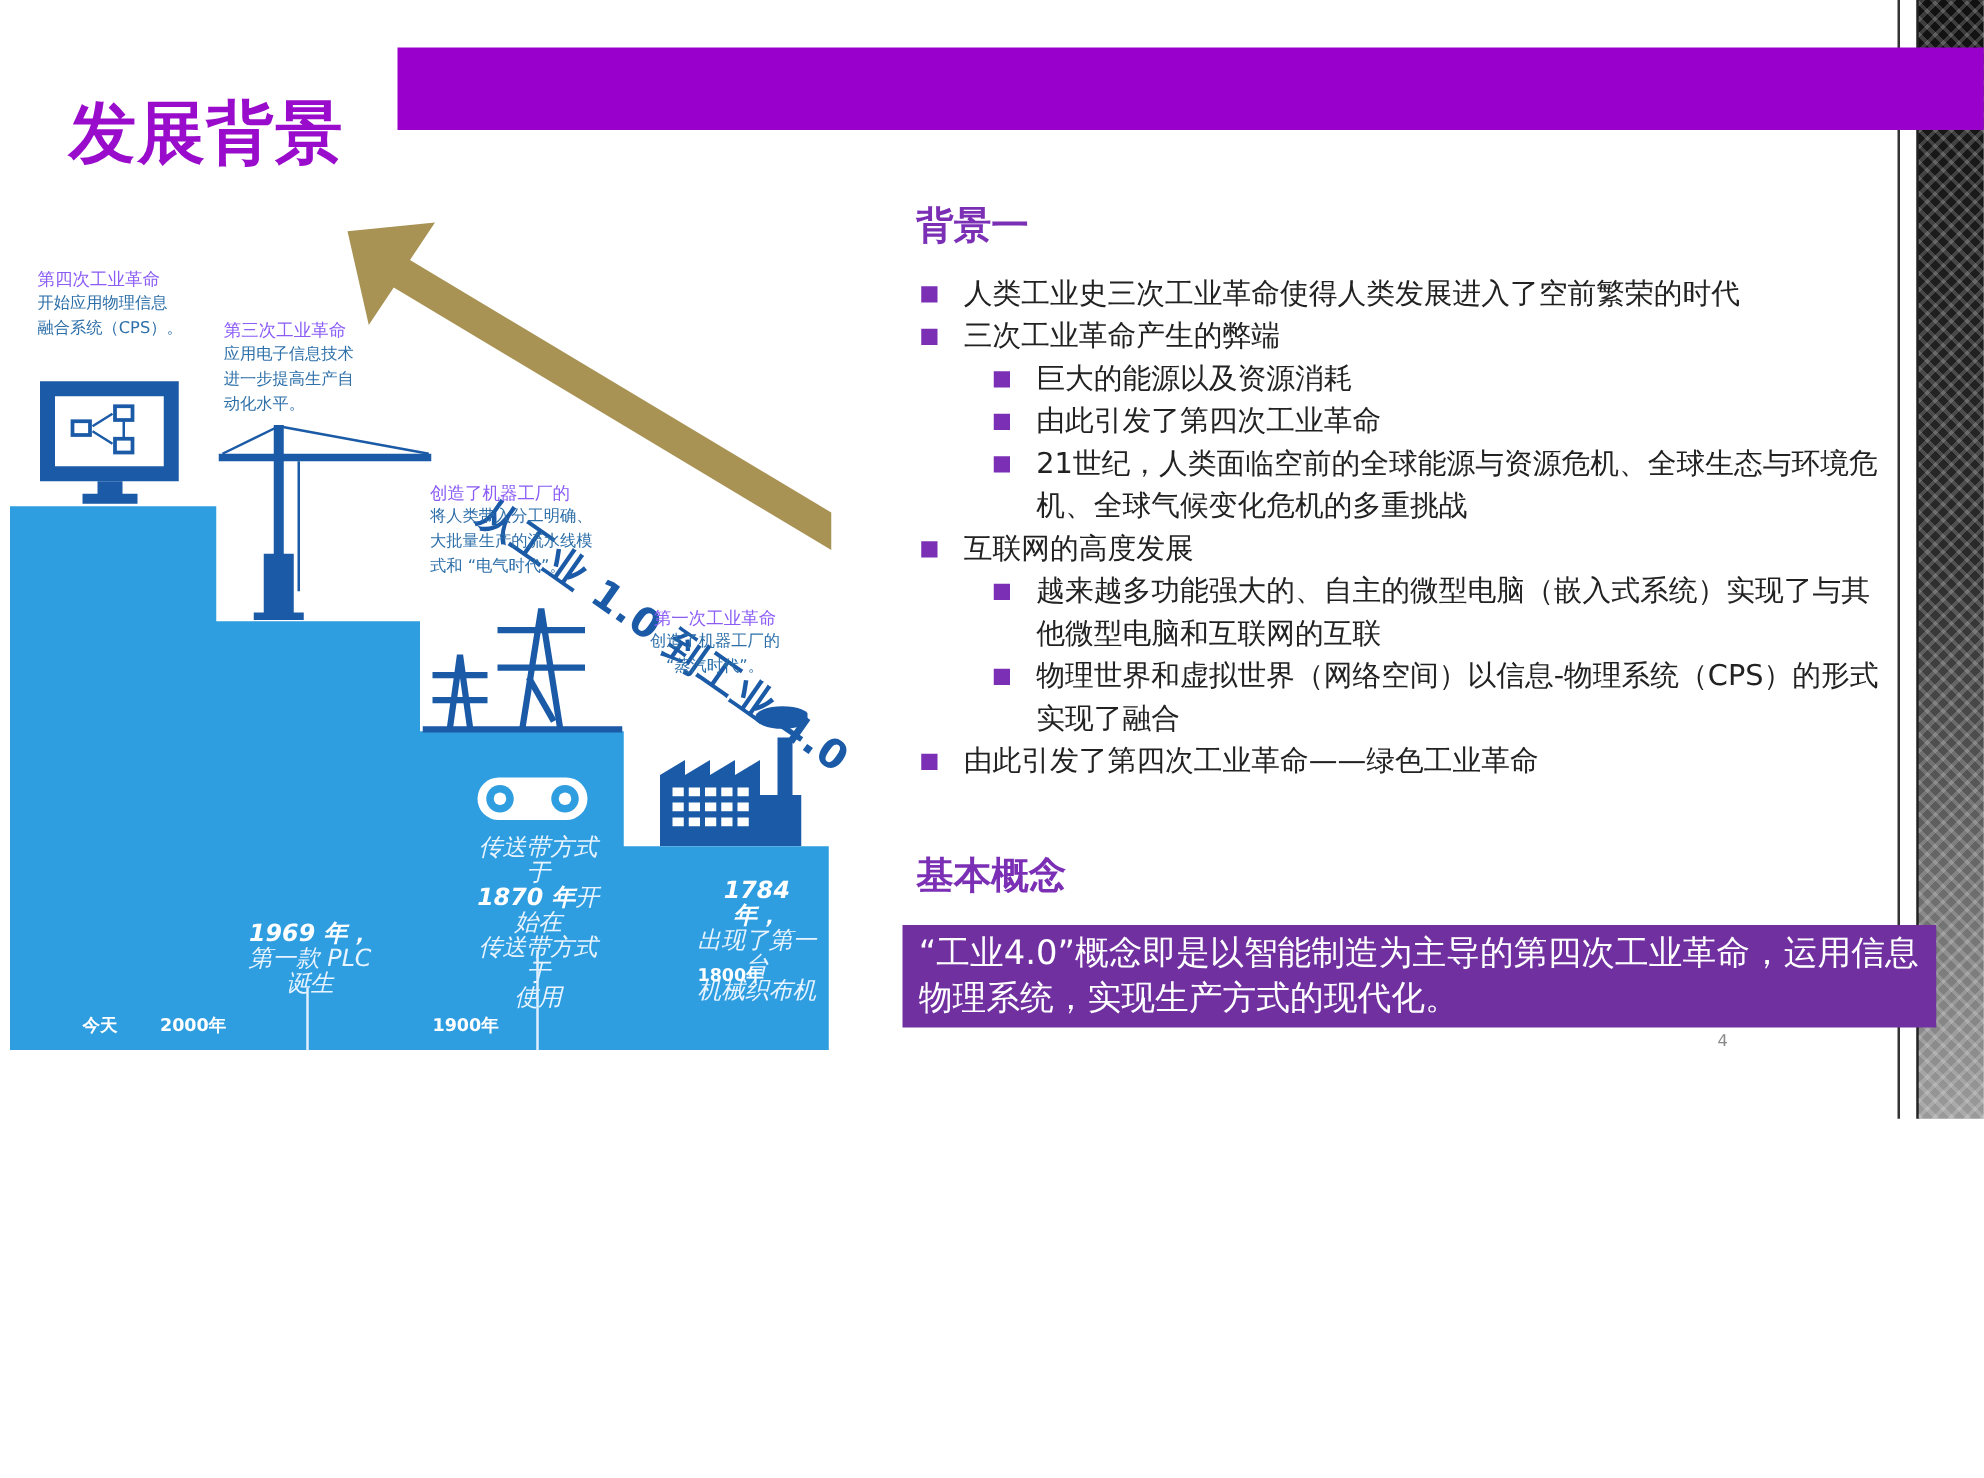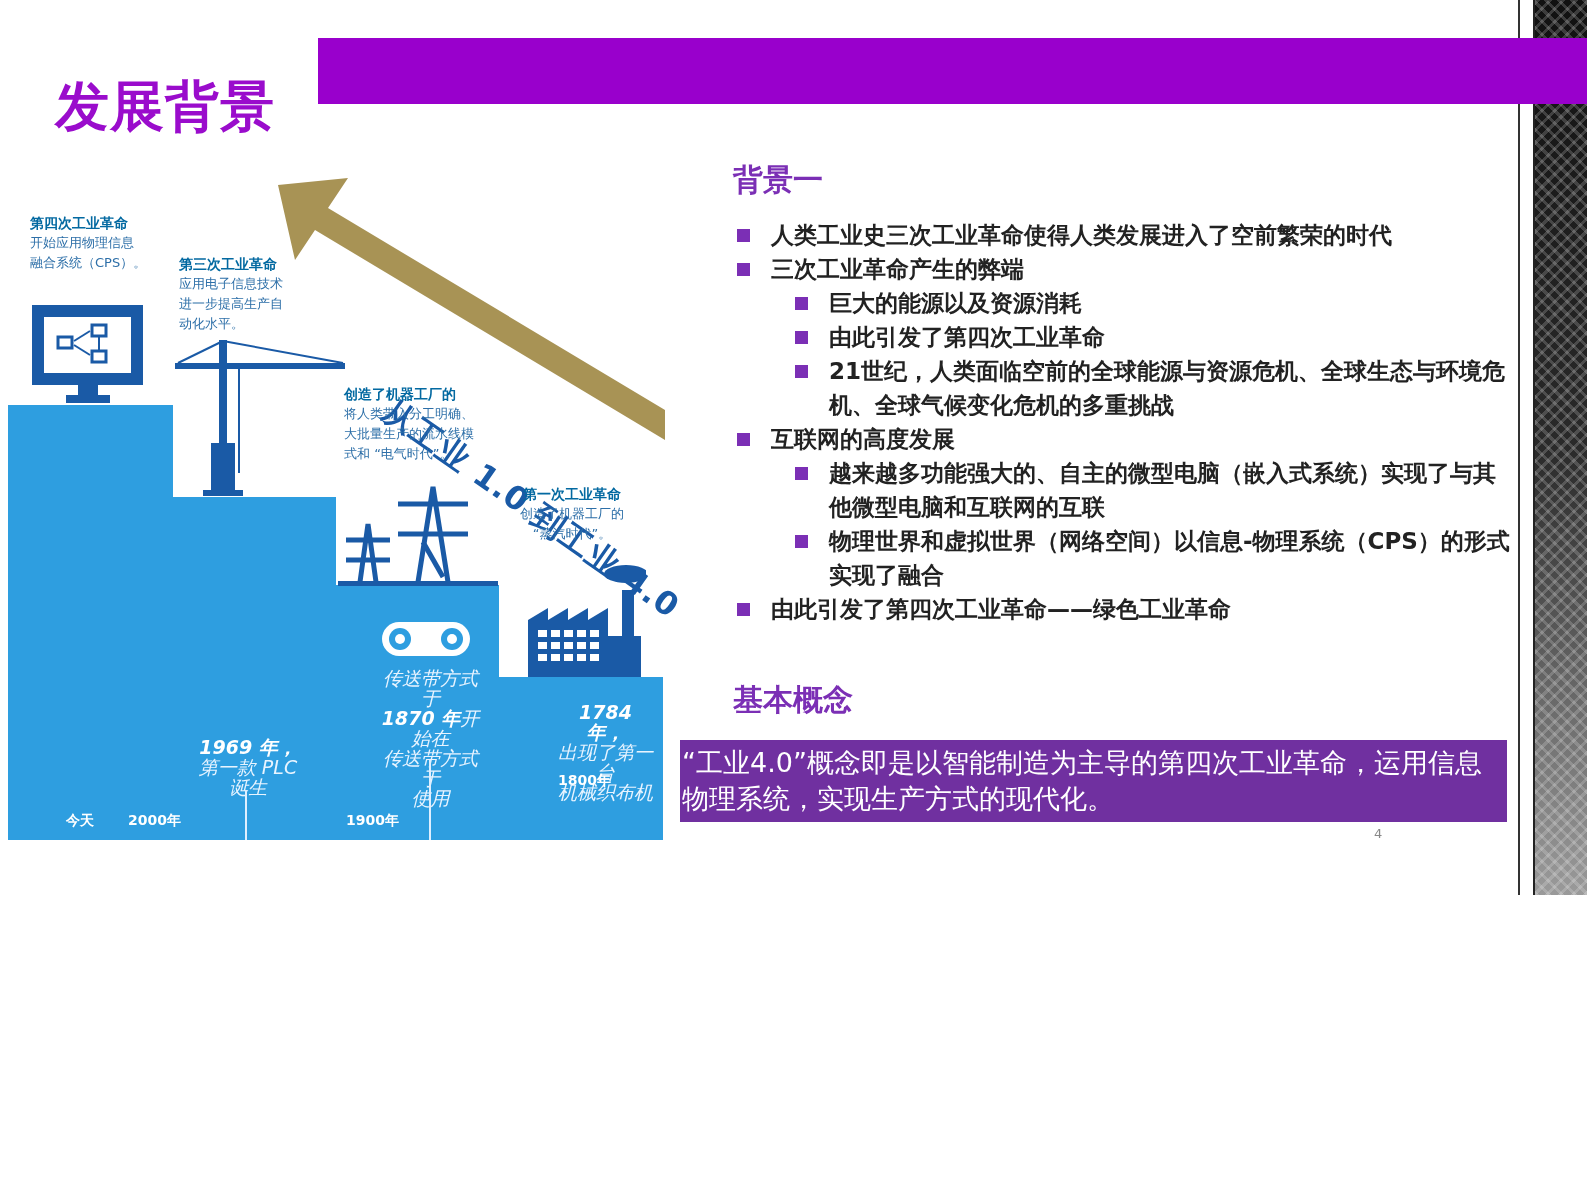--- a/index.html
+++ b/index.html
@@ -15,39 +15,39 @@
   .vline { position:absolute; left:1533px; top:0; width:3px; height:895px; background:#222; }
   .vline2 { position:absolute; left:1518px; top:0; width:2px; height:895px; background:#333; }
 
   .title { position:absolute; left:55px; top:30px; font-size:54px; font-weight:bold; color:#9a0ccc;
            letter-spacing:1px; line-height:74px;margin-top:40px; }
   .title-bar { position:absolute; left:318px; top:38px; width:1269px; height:66px; background:#9900cc; }
 
   
   .info { position:absolute; left:8px; top:160px; width:665px; height:695px; }
   .step { position:absolute; background:#2e9ee0; }
-  .gold-h { color:#0369a1; font-weight:bold; font-size:14px; }
+  .gold-h { color:#8b5cf6; font-weight:normal; font-size:14px; }
   .blue-t { color:#2d6fa8; font-size:13px; line-height:20px; }
   .lbl { position:absolute; }
   .white-t { color:#e8f4ff; font-size:19px; text-align:center; line-height:20px;font-style:italic; }
   .white-b { color:#fff; font-weight:bold; }
   .tick { position:absolute; width:2px; background:#dfefff; }
   .axis-lbl { position:absolute; color:#fff; font-weight:bold; font-size:14px; }
   .diag-text { position:absolute; left:390px; top:230px; transform:rotate(35deg); transform-origin:left top;
                font-size:32px; font-weight:bold; color:#1a5aa6; white-space:nowrap; letter-spacing:1px; }
 
   
   .h2 { position:absolute; font-size:30px; font-weight:bold; color:#7b2fb5; }
-  .bullets { position:absolute; left:733px; top:218px; width:780px;font-weight:bold; }
+  .bullets { position:absolute; left:733px; top:218px; width:780px; }
   .b { position:relative; font-size:23px; color:#222; line-height:34px; padding-left:38px; }
   .b.sub { padding-left:96px; }
   .b::before { content:""; position:absolute; left:4px; top:11px; width:13px; height:13px; background:#7b2fb5; }
   .b.sub::before { left:62px; }
-  .concept { position:absolute; left:680px; top:740px; width:827px; height:82px; background:#7030a0;
-             color:#fff; font-size:27px; line-height:36px; padding:5px 0 0 2px; box-sizing:border-box; }
+  .concept { position:absolute; left:722px; top:740px; width:827px; height:82px; background:#7030a0;
+             color:#fff; font-size:27px; line-height:36px; padding:5px 0 0 13px; box-sizing:border-box; }
   .pagenum { position:absolute; left:1374px; top:826px; font-size:13px; color:#888; }
 </style>
 </head>
 <body>
 
 <div class="slide">
   <div class="vline2"></div>
   <div class="vline"></div>
   <div class="carbon"></div>
 

